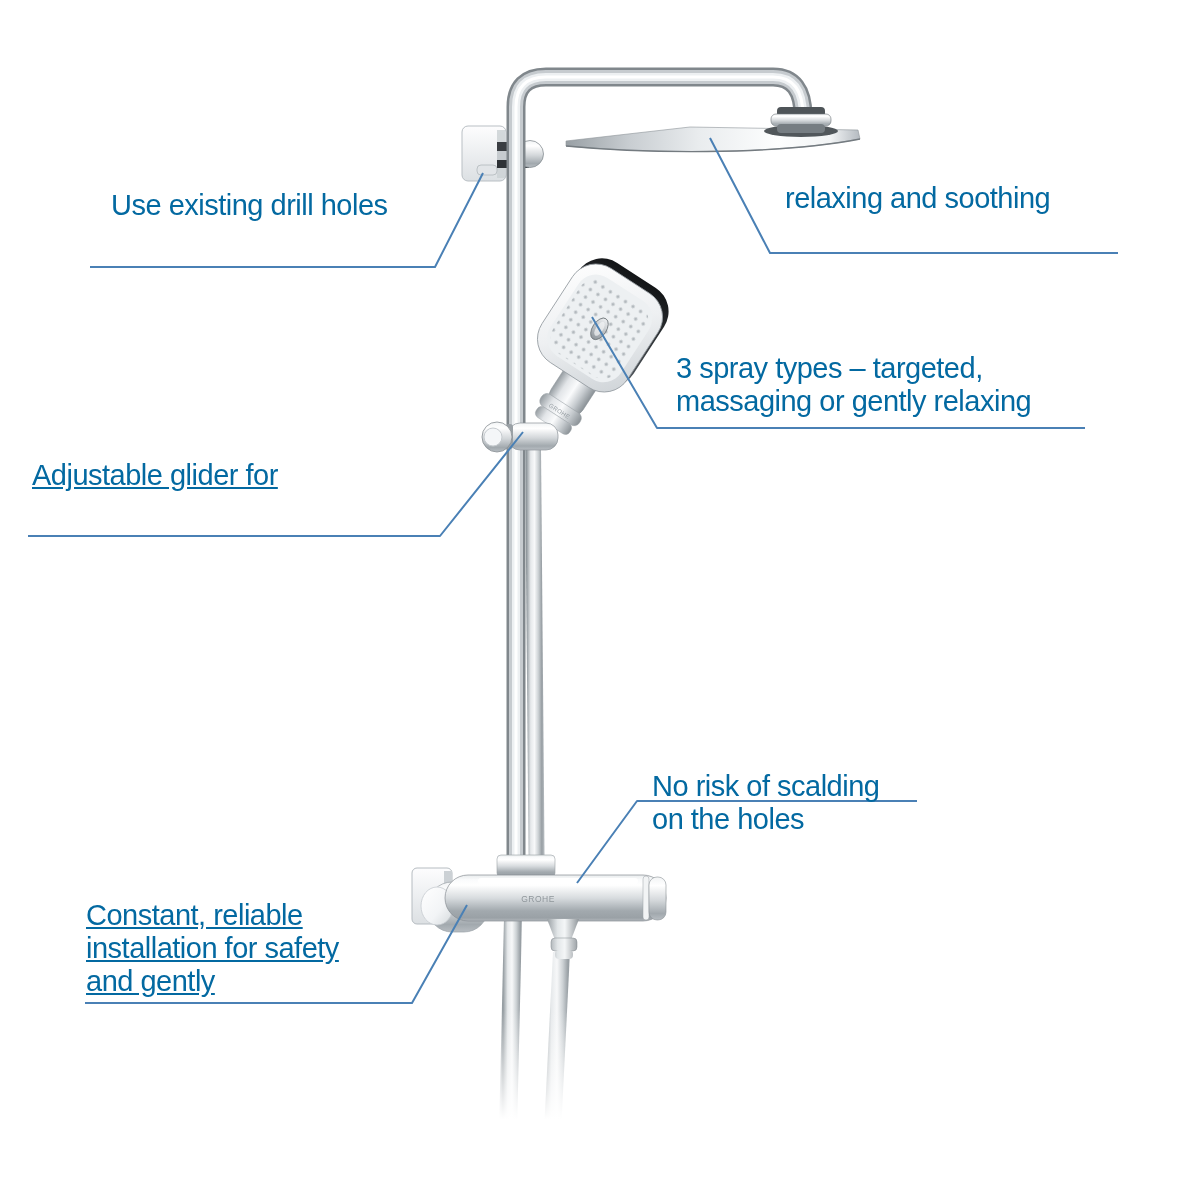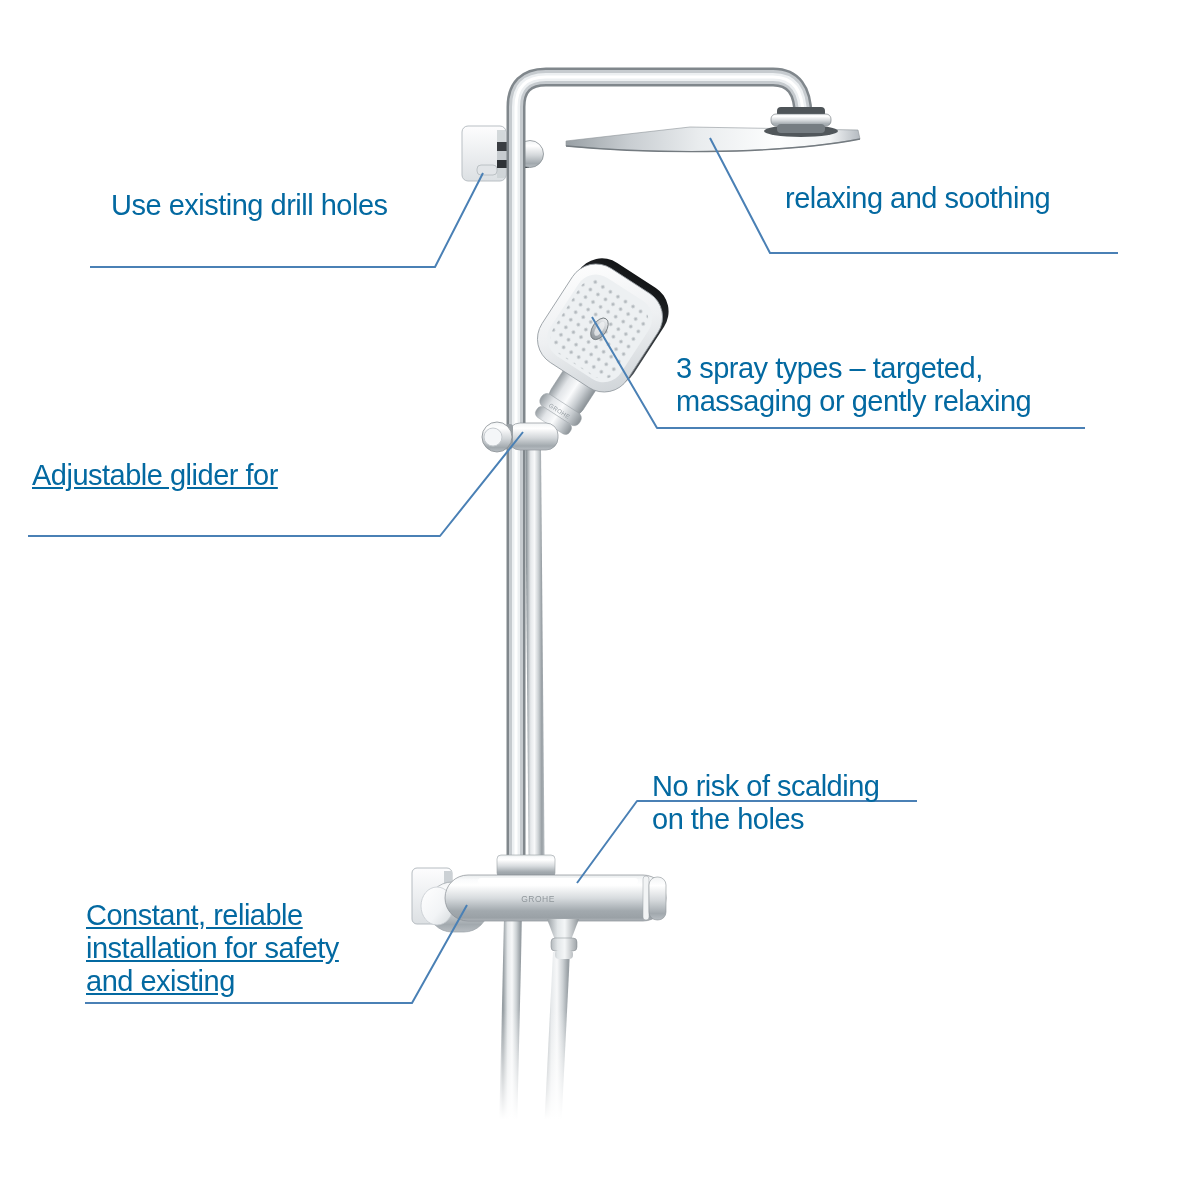--- a/index.html
+++ b/index.html
@@ -219,16 +219,16 @@
   </div>
 
   <div class="callout" style="left:652px;top:726px;margin-top:44px;">
     <div>No risk of scalding</div>
     <div>on the holes</div>
   </div>
 
   <div class="callout" style="left:86px;top:899px;text-decoration:underline;">
     <div>Constant, reliable</div>
     <div>installation for safety</div>
-    <div>and existing</div>
+    <div>and gently</div>
   </div>
 
 </div>
 
 </body></html>

